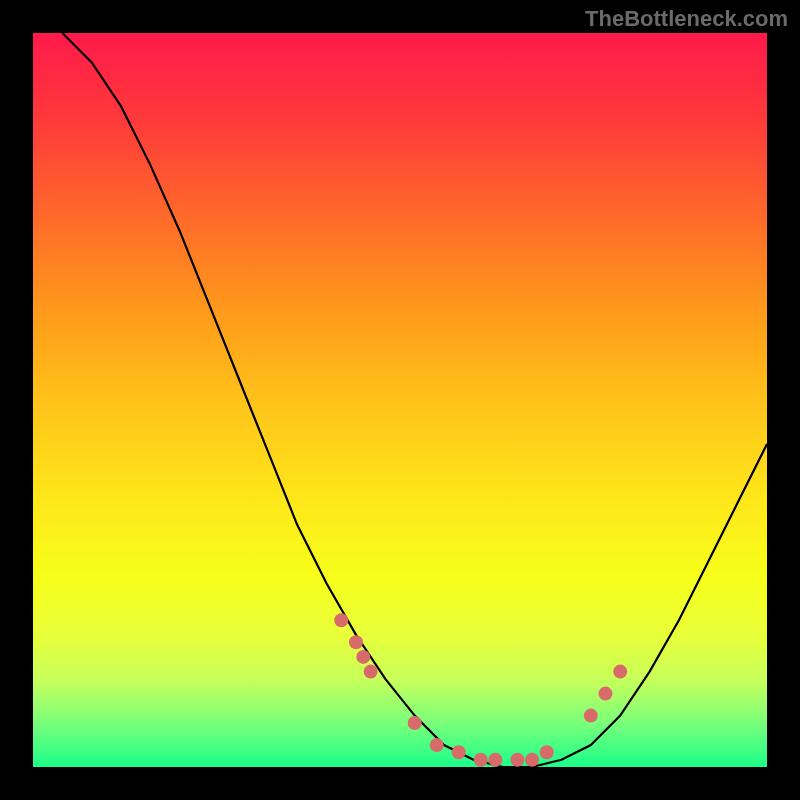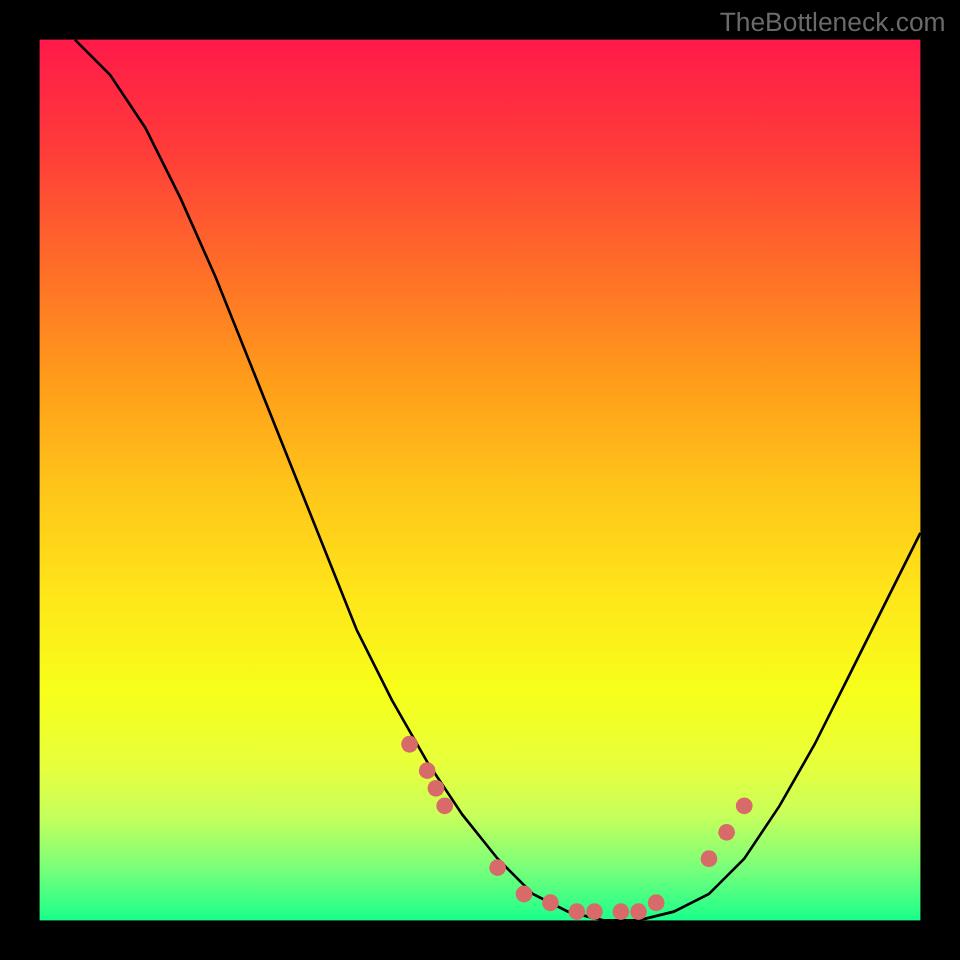--- a/index.html
+++ b/index.html
@@ -10,21 +10,21 @@
     position: relative;
     overflow: hidden;
     font-family: Arial, sans-serif;
   }
   .watermark {
     position: absolute;
     top: 6px;
     right: 12px;
     color: #6a6a6a;
     font-size: 22px;
-    font-weight: 400;
+    font-weight: 700;
     z-index: 10;
   }
   .plot-area {
     position: absolute;
     left: 33px;
     top: 33px;
     width: 734px;
     height: 734px;
     background: linear-gradient(to bottom,
       #ff1a4a 0%,

